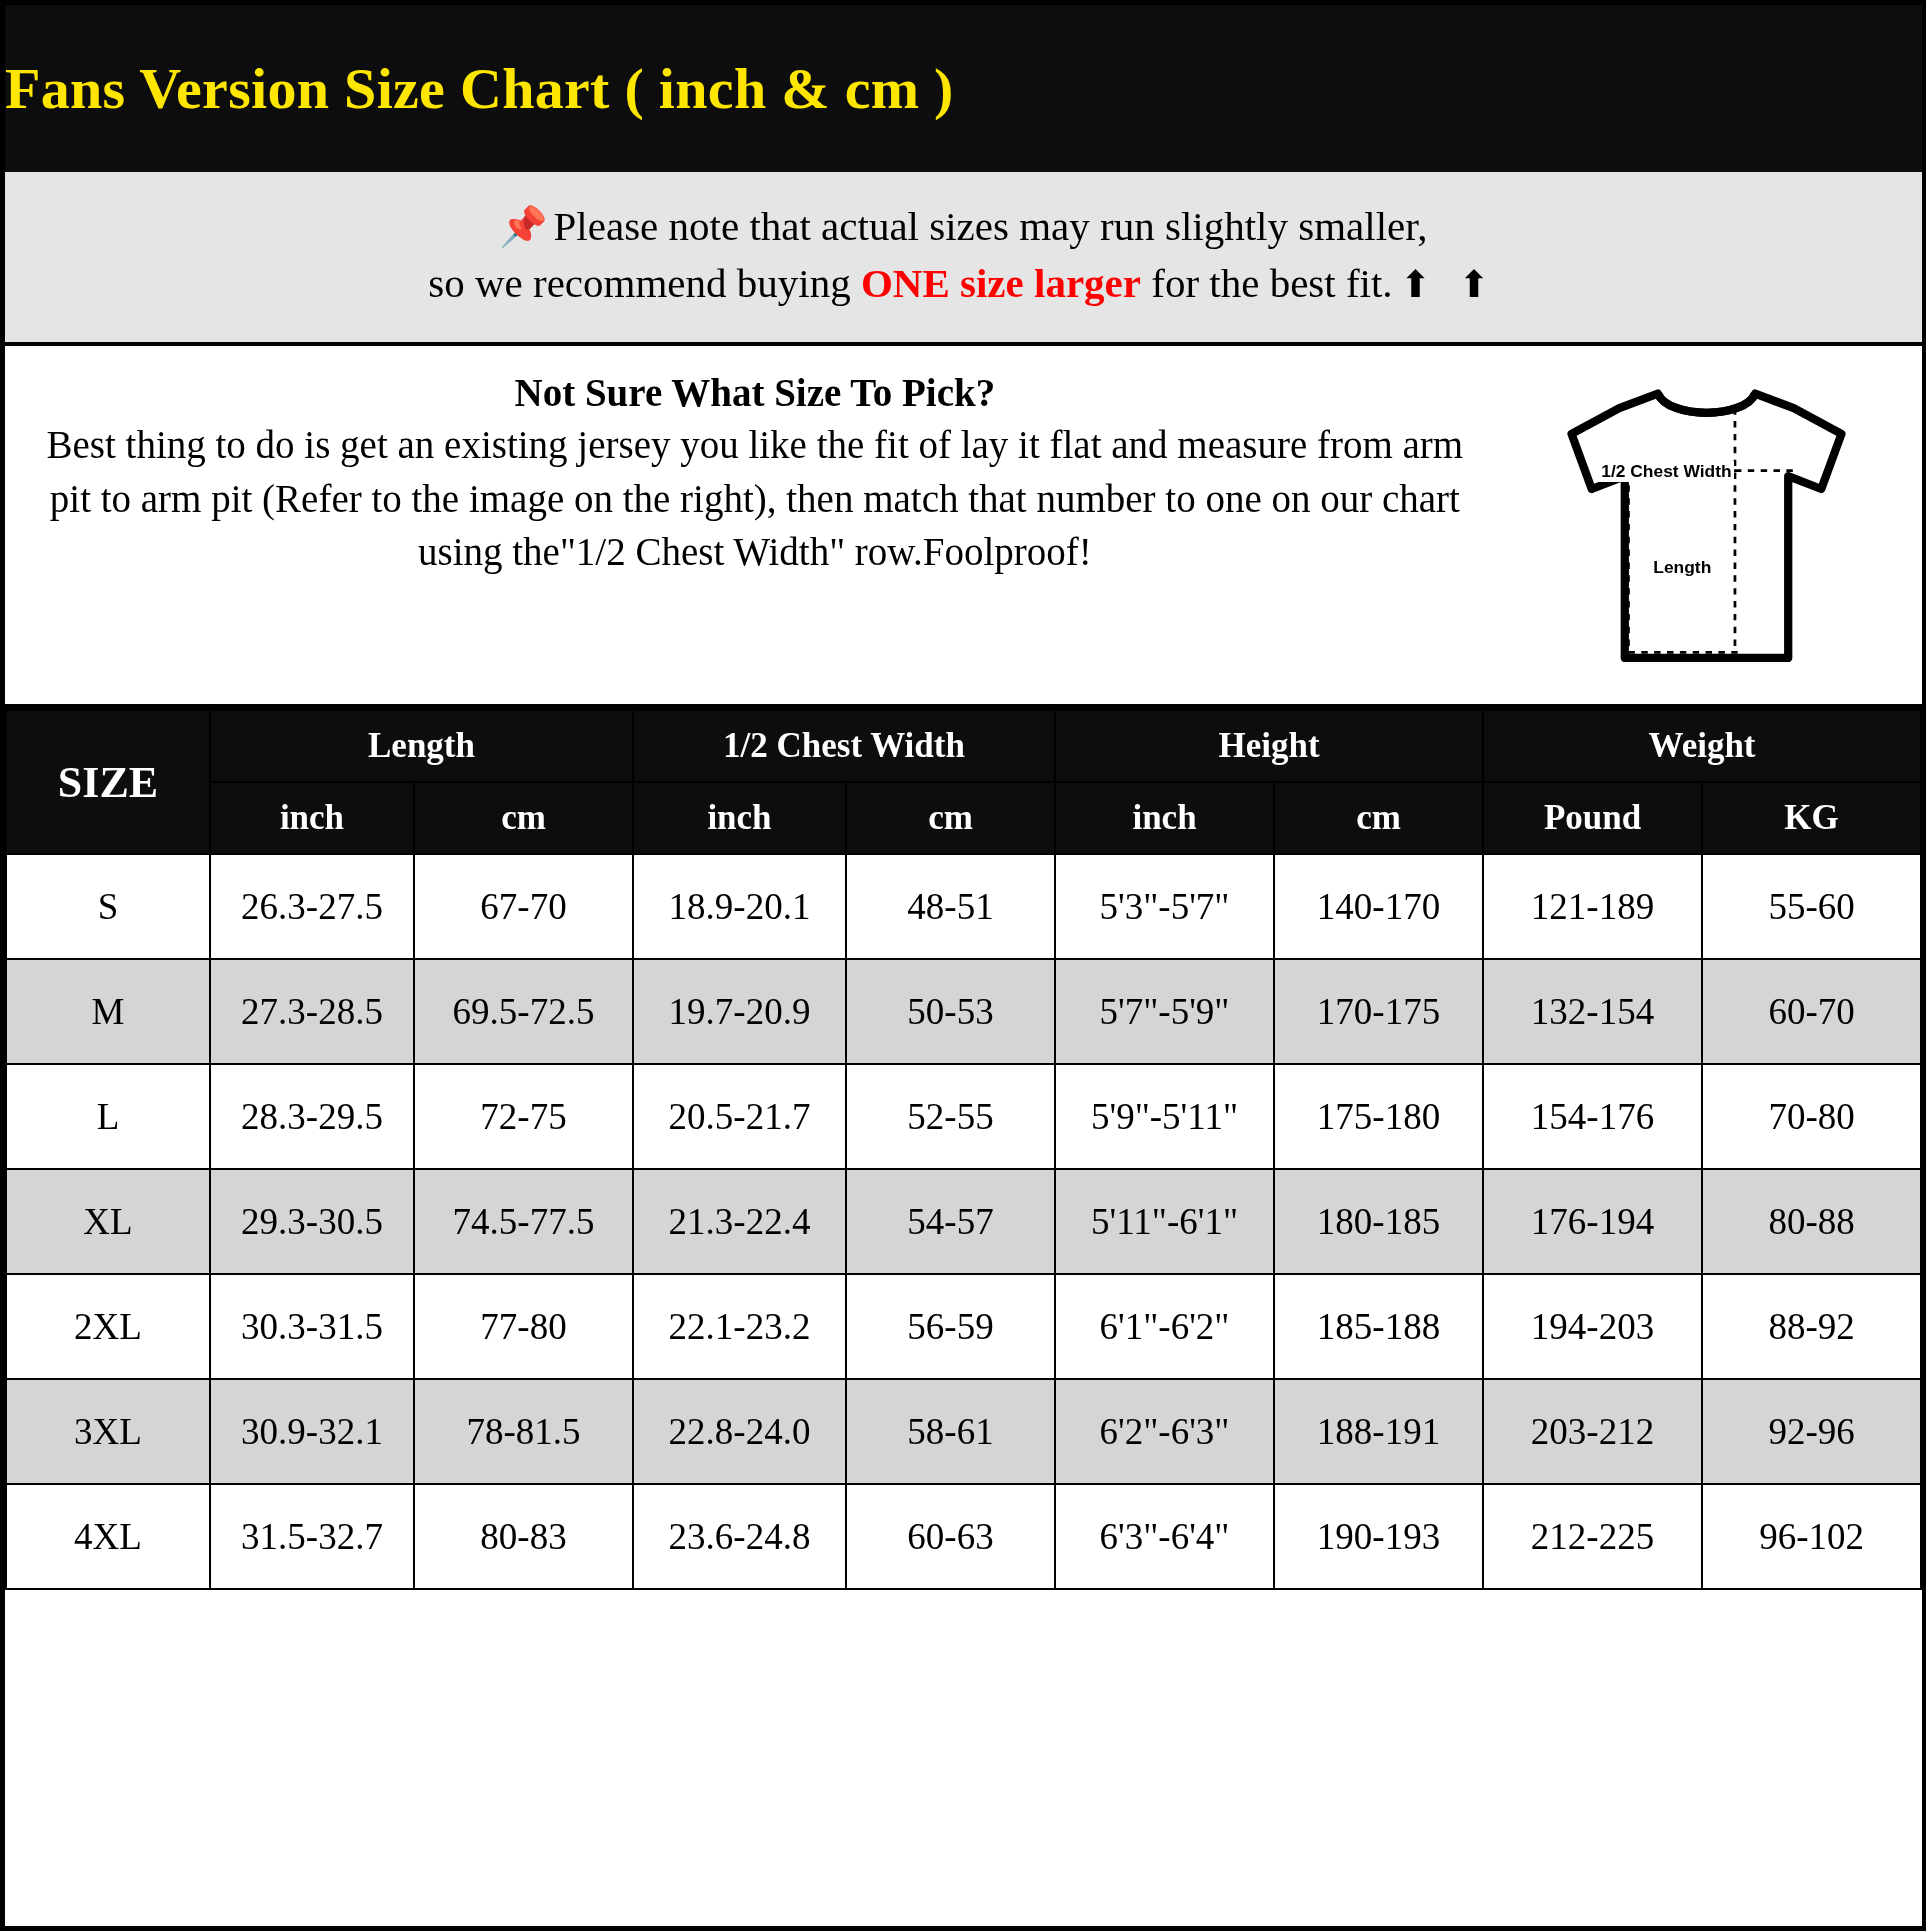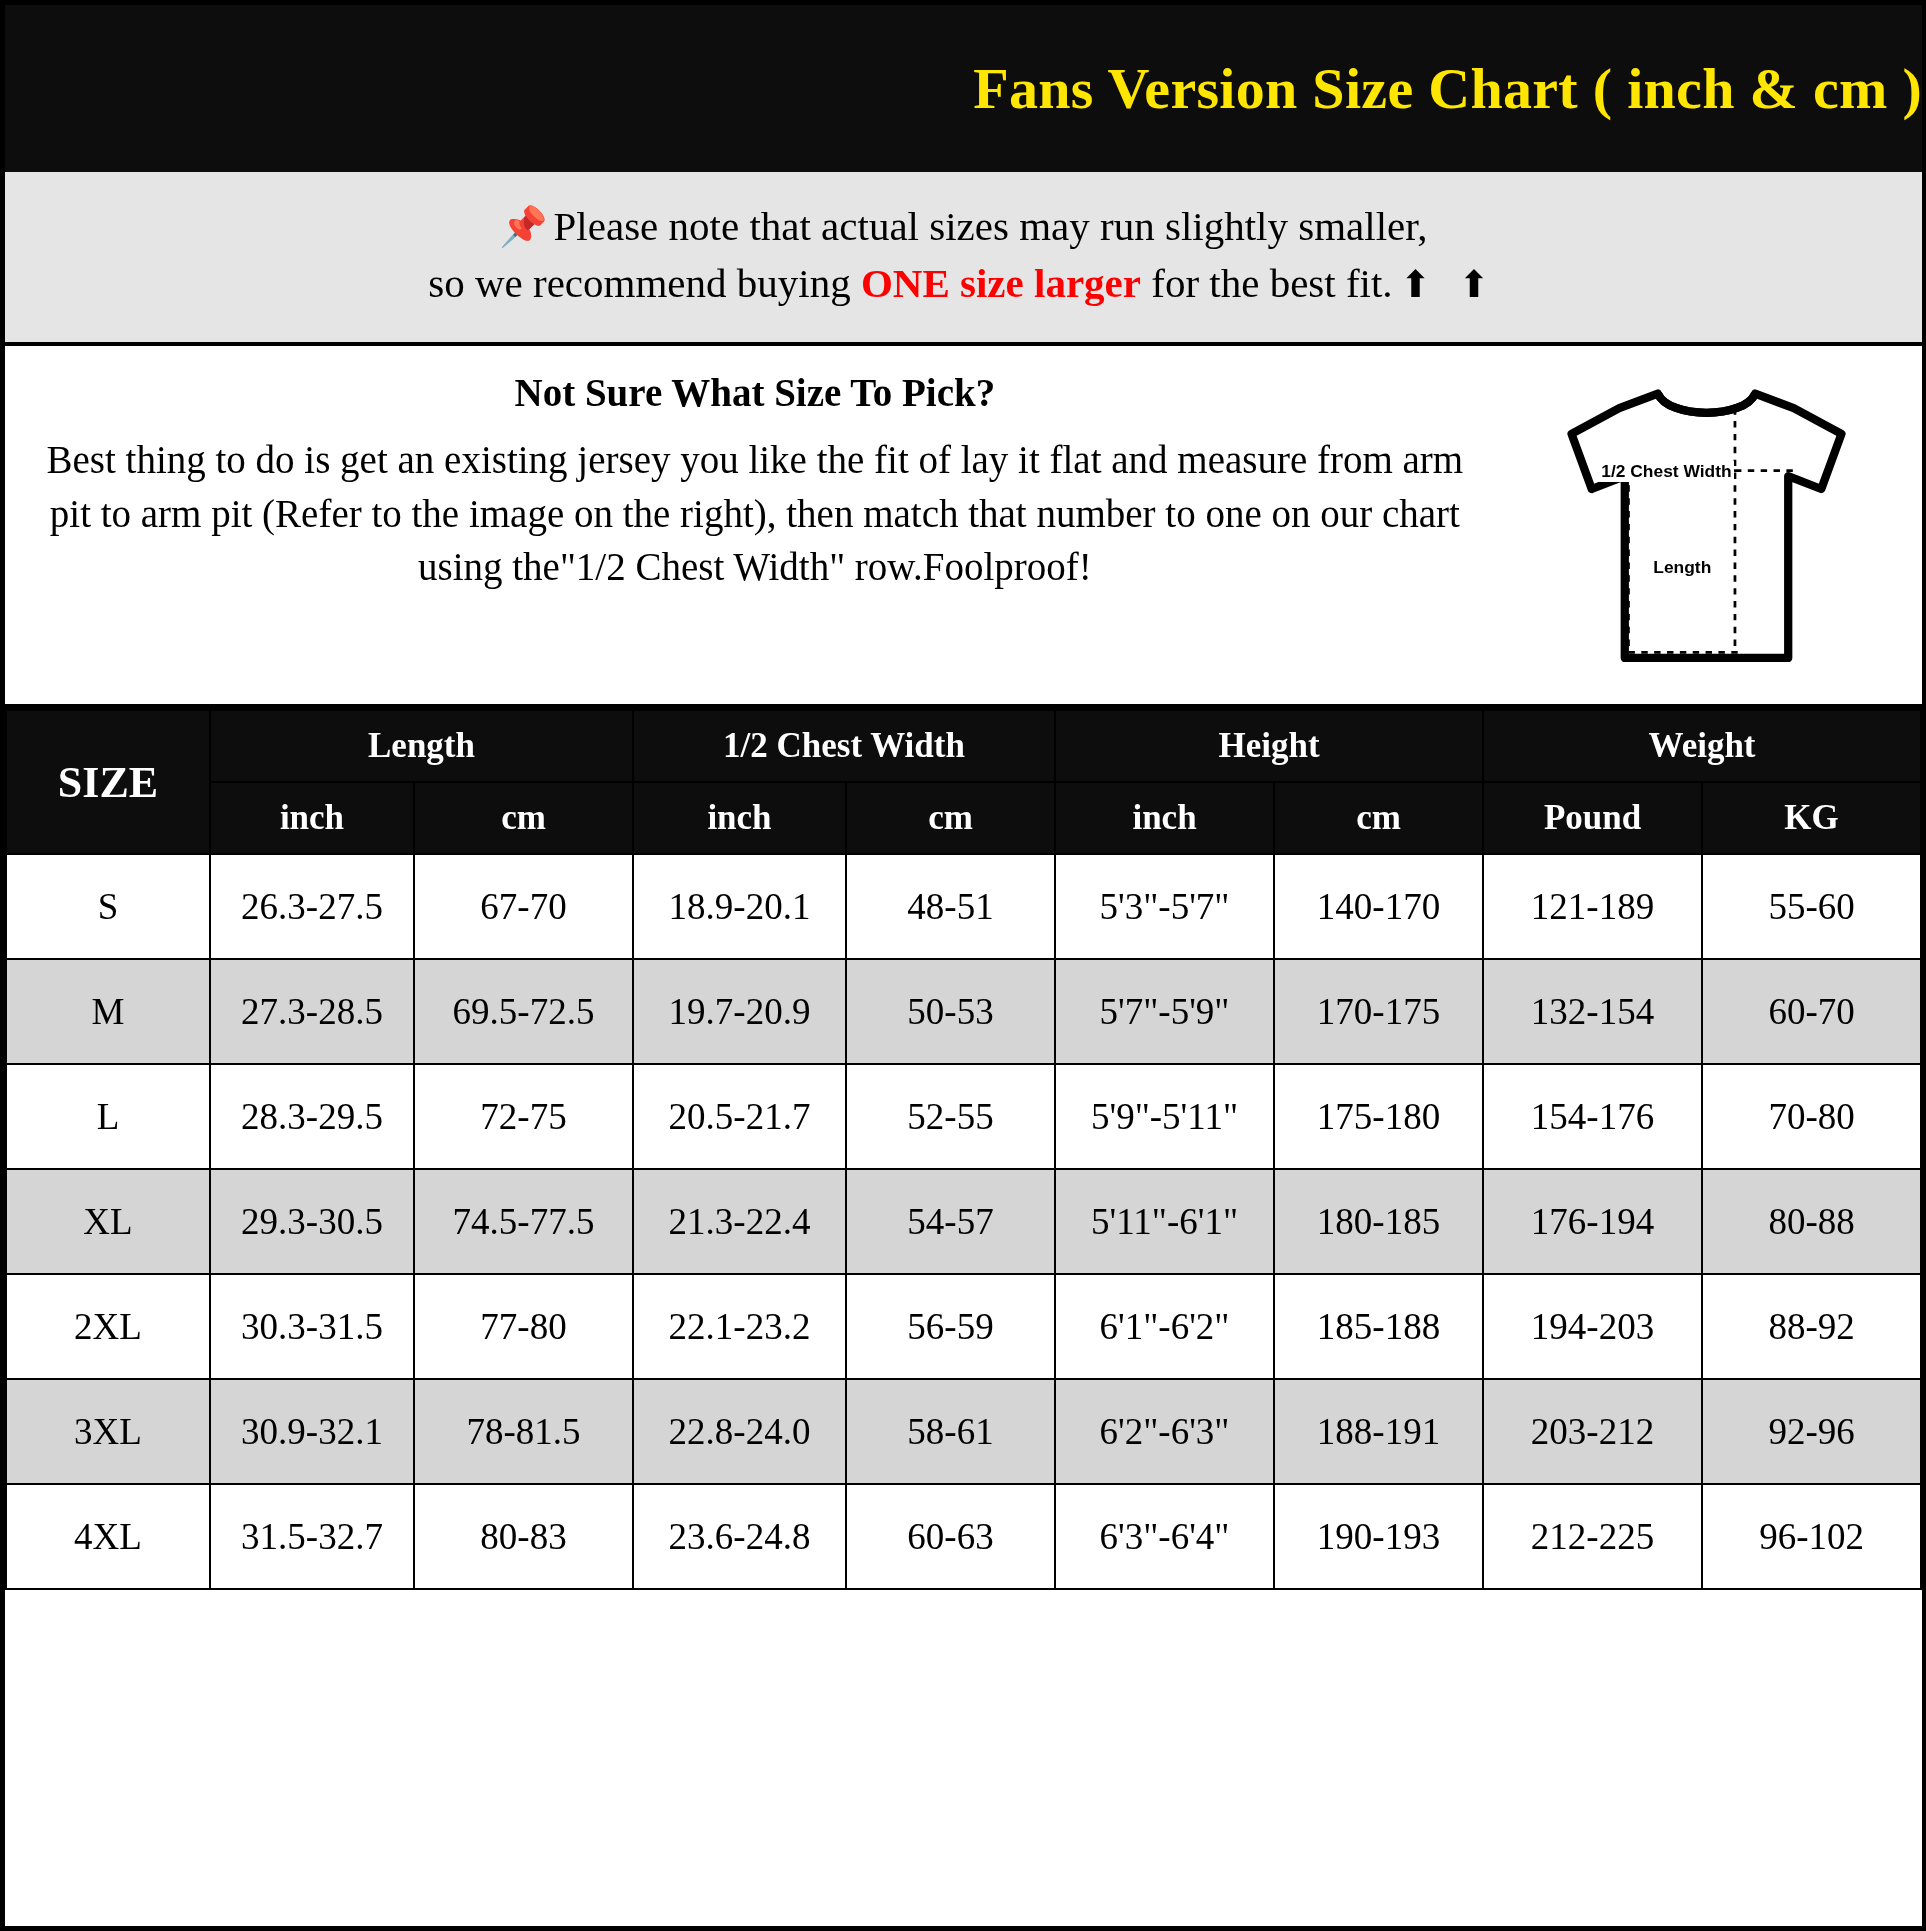--- a/index.html
+++ b/index.html
@@ -23,21 +23,21 @@
     flex-direction: column;
     background: #fff;
   }
 
   
   .header-bar {
     background: #0d0d0d;
     height: 167px;
     display: flex;
     align-items: center;
-    justify-content: flex-end;
+    justify-content: flex-start;
   }
   .header-title {
     color: #ffe600;
     font-size: 58px;
     font-weight: bold;
     letter-spacing: 0.3px;
     font-family: "Liberation Serif", serif;
   }
 
   
@@ -81,21 +81,21 @@
   .advice-text {
     flex: 1;
     text-align: center;
     padding-left: 22px;
     padding-right: 7.3px;
   }
   .advice-title {
     font-size: 39px;
     font-weight: bold;
     font-family: "Liberation Serif", serif;
-    margin-bottom: 18px;
+    margin-bottom: 3px;
   }
   .advice-body {
     font-size: 39px;
     font-weight: normal;
     font-family: "Liberation Serif", serif;
     line-height: 1.37;
   }
   .advice-figure {
     width: 432px;
     display: flex;

